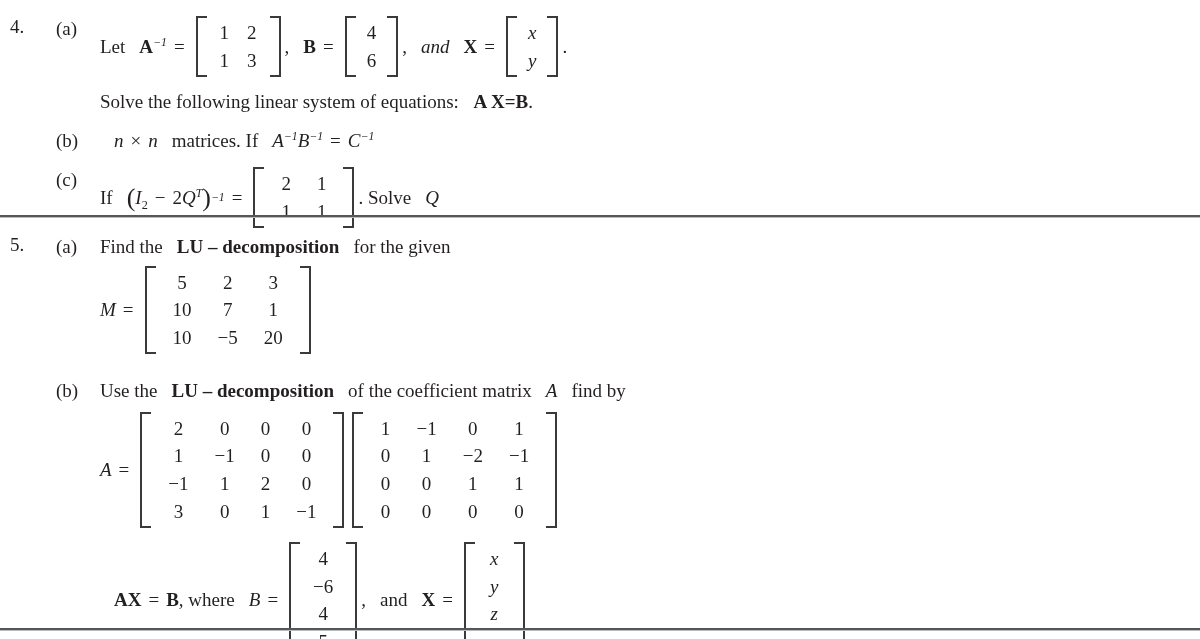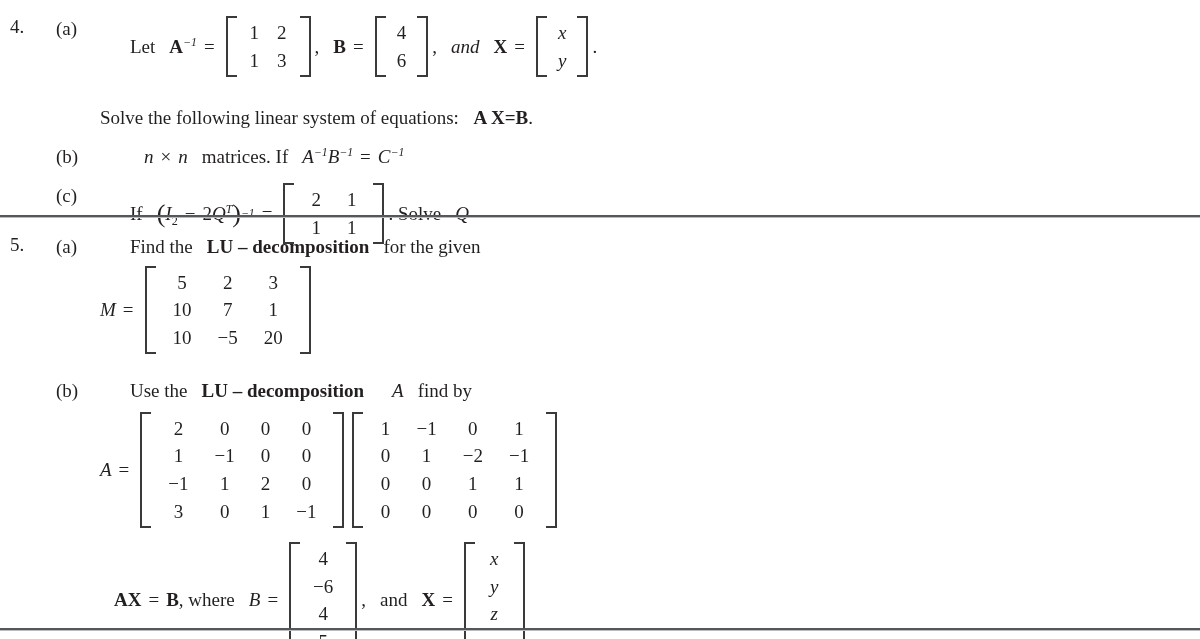--- a/index.html
+++ b/index.html
@@ -42,21 +42,20 @@
     width: 44px;
     margin-left: 56px;
     flex: 0 0 auto;
     font-size: 19px;
     line-height: 1.35;
   }
   .part-body {
     flex: 1 1 auto;
     font-size: 19px;
     line-height: 1.35;
-    margin-left: 30px;
   }
   .cont-body {
     margin-left: 100px;
     font-size: 19px;
     line-height: 1.35;
   }
 
   .row {
     display: flex;
     align-items: center;
@@ -183,21 +182,21 @@
               <span class="mcell mathit">x</span>
               <span class="mcell mathit">y</span>
             </span>
             <span class="brk brk-r"></span>
           </span>
           <span class="txt">.</span>
         </div>
       </div>
     </div>
 
-    <div class="cont-body" style="margin-top:28px;">
+    <div class="cont-body" style="margin-top:12px;">
       <span class="txt">Solve the following linear system of equations:</span>
       <span class="bf" style="margin-left:10px;">A X=B</span><span>.</span>
     </div>
 
     <div class="part" style="margin-top:13px;">
       <div class="part-label">(b)</div>
       <div class="part-body">
         <div class="row">
           <span class="op"></span>
           <span class="mathit">n</span>
@@ -290,20 +289,21 @@
     </div>
 
     <div class="part" style="margin-top:24px;">
       <div class="part-label">(b)</div>
       <div class="part-body">
         <div class="row">
           <span class="txt">Use the</span>
           <span class="op"></span>
           <span class="bf">LU – decomposition</span>
           <span class="op"></span>
+          <span class="txt">of the coefficient matrix</span>
           <span class="op"></span>
           <span class="mathit">A</span>
           <span class="op"></span>
           <span class="txt">find by</span>
         </div>
       </div>
     </div>
 
     <div class="cont-body" style="margin-top:8px;">
       <div class="row">

